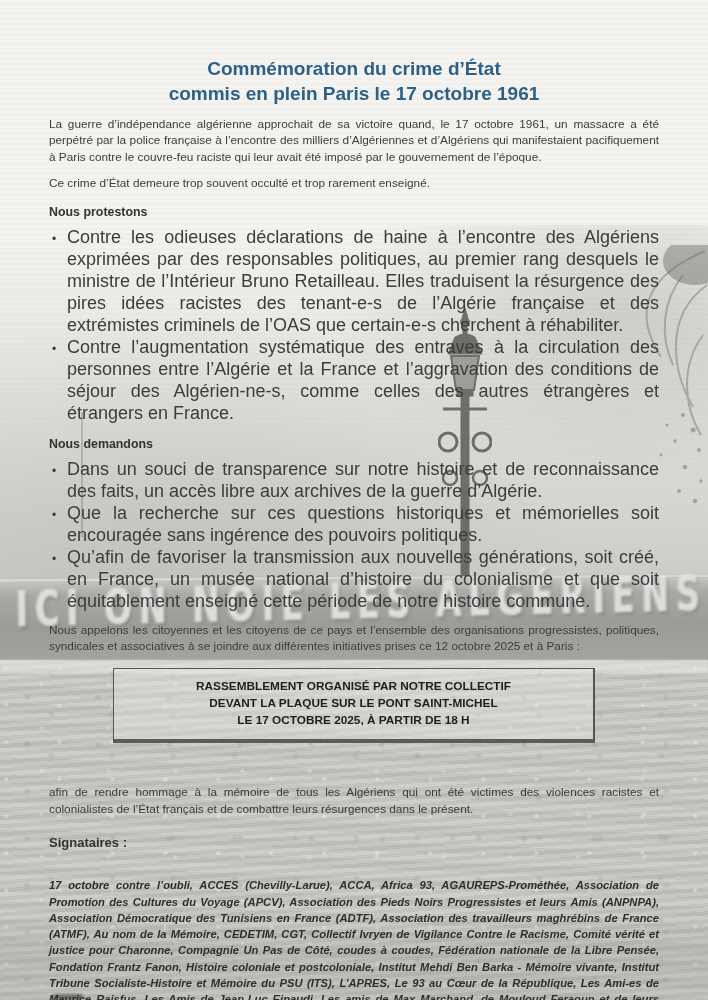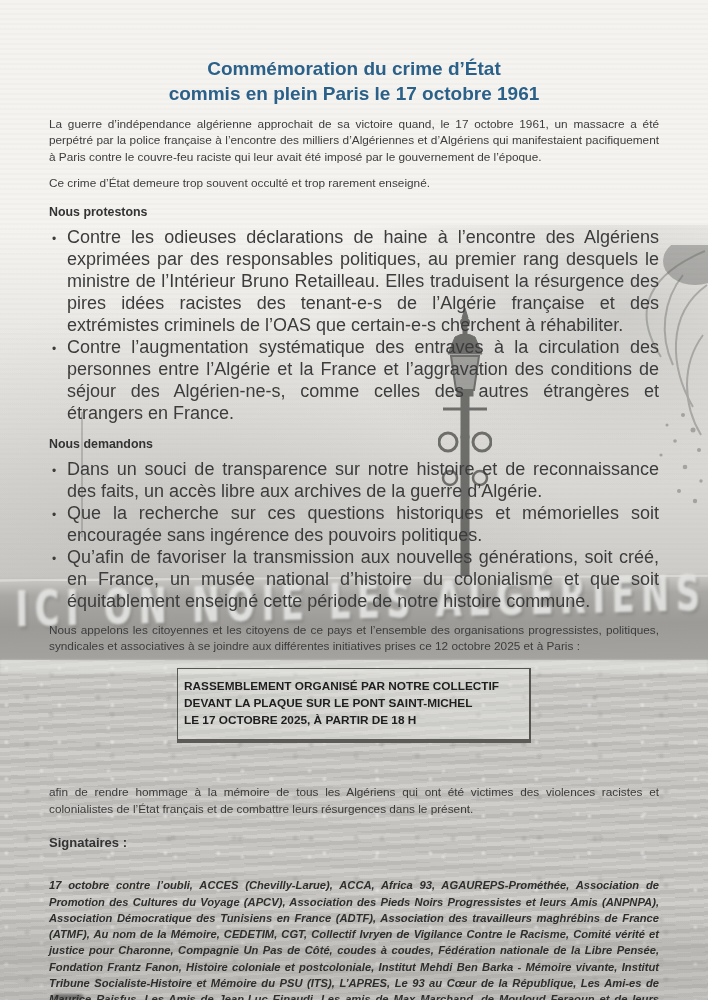--- a/index.html
+++ b/index.html
@@ -92,24 +92,24 @@
     margin:12px 0 0 0;font-size:12.4px;line-height:16px;font-weight:bold;color:#333;
   }
   .blist{margin:6px 0 0 0;}
   .bullet-item{
     position:relative;padding-left:18px;
     font-size:18px;line-height:22px;text-align:justify;
   }
   .bullet-marker{position:absolute;left:3px;top:0;}
   .bullet-marker::before{content:"\2022";font-size:12px;}
   .rally-box{
-    width:354px;margin:14px auto 0 auto;box-sizing:border-box;
+    width:482px;margin:14px auto 0 auto;box-sizing:border-box;
     border:1px solid #555551;border-bottom:4px solid #5c5b58;border-right:2px solid #55544f;
     padding:9px 6px 10px 6px;
-    font-weight:bold;font-size:11.8px;line-height:17px;
+    text-align:center;font-weight:bold;font-size:11.8px;line-height:17px;
     color:#1e1e1e;
     background:rgba(235,234,230,.35);
   }
   .rally-box div{display:block;}
   p.closing{margin-top:41px;color:#3a3a38;}
   h2.signataires{margin-top:18px;font-size:13px;}
   p.signatories{
     margin-top:26px;font-size:11.2px;line-height:16.3px;
     font-style:italic;font-weight:bold;color:#2e2e2c;
     text-align:justify;

